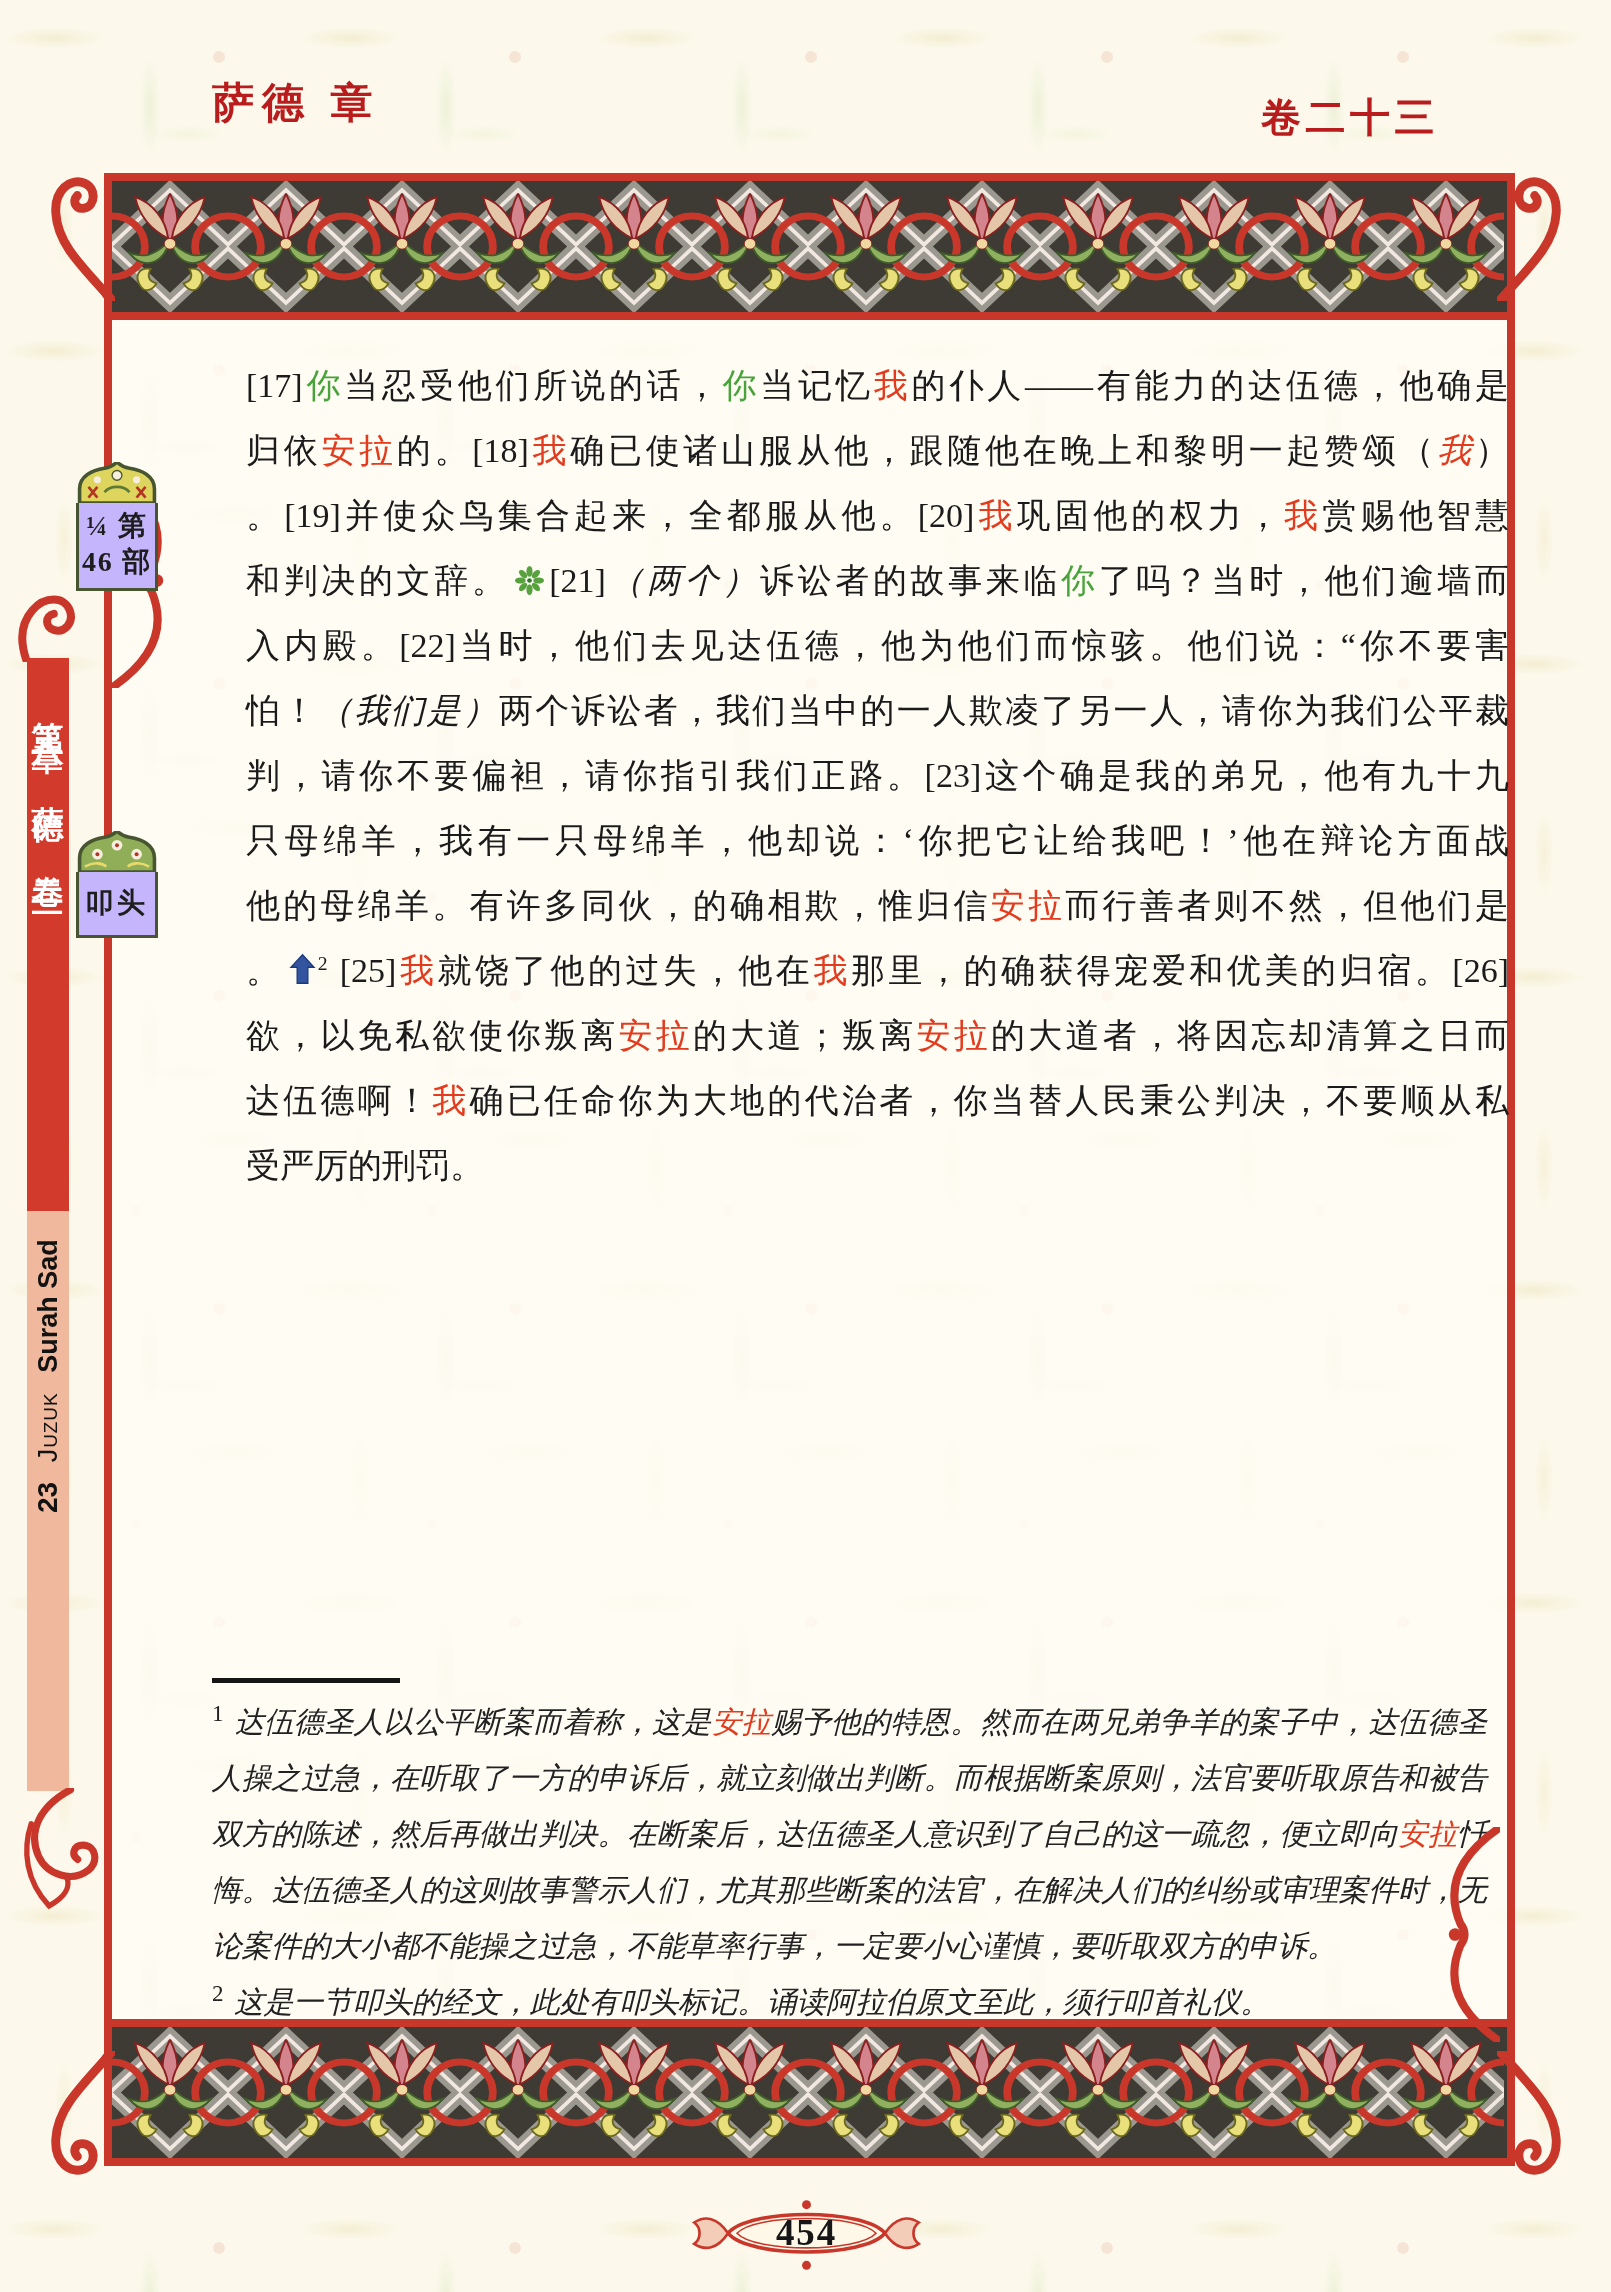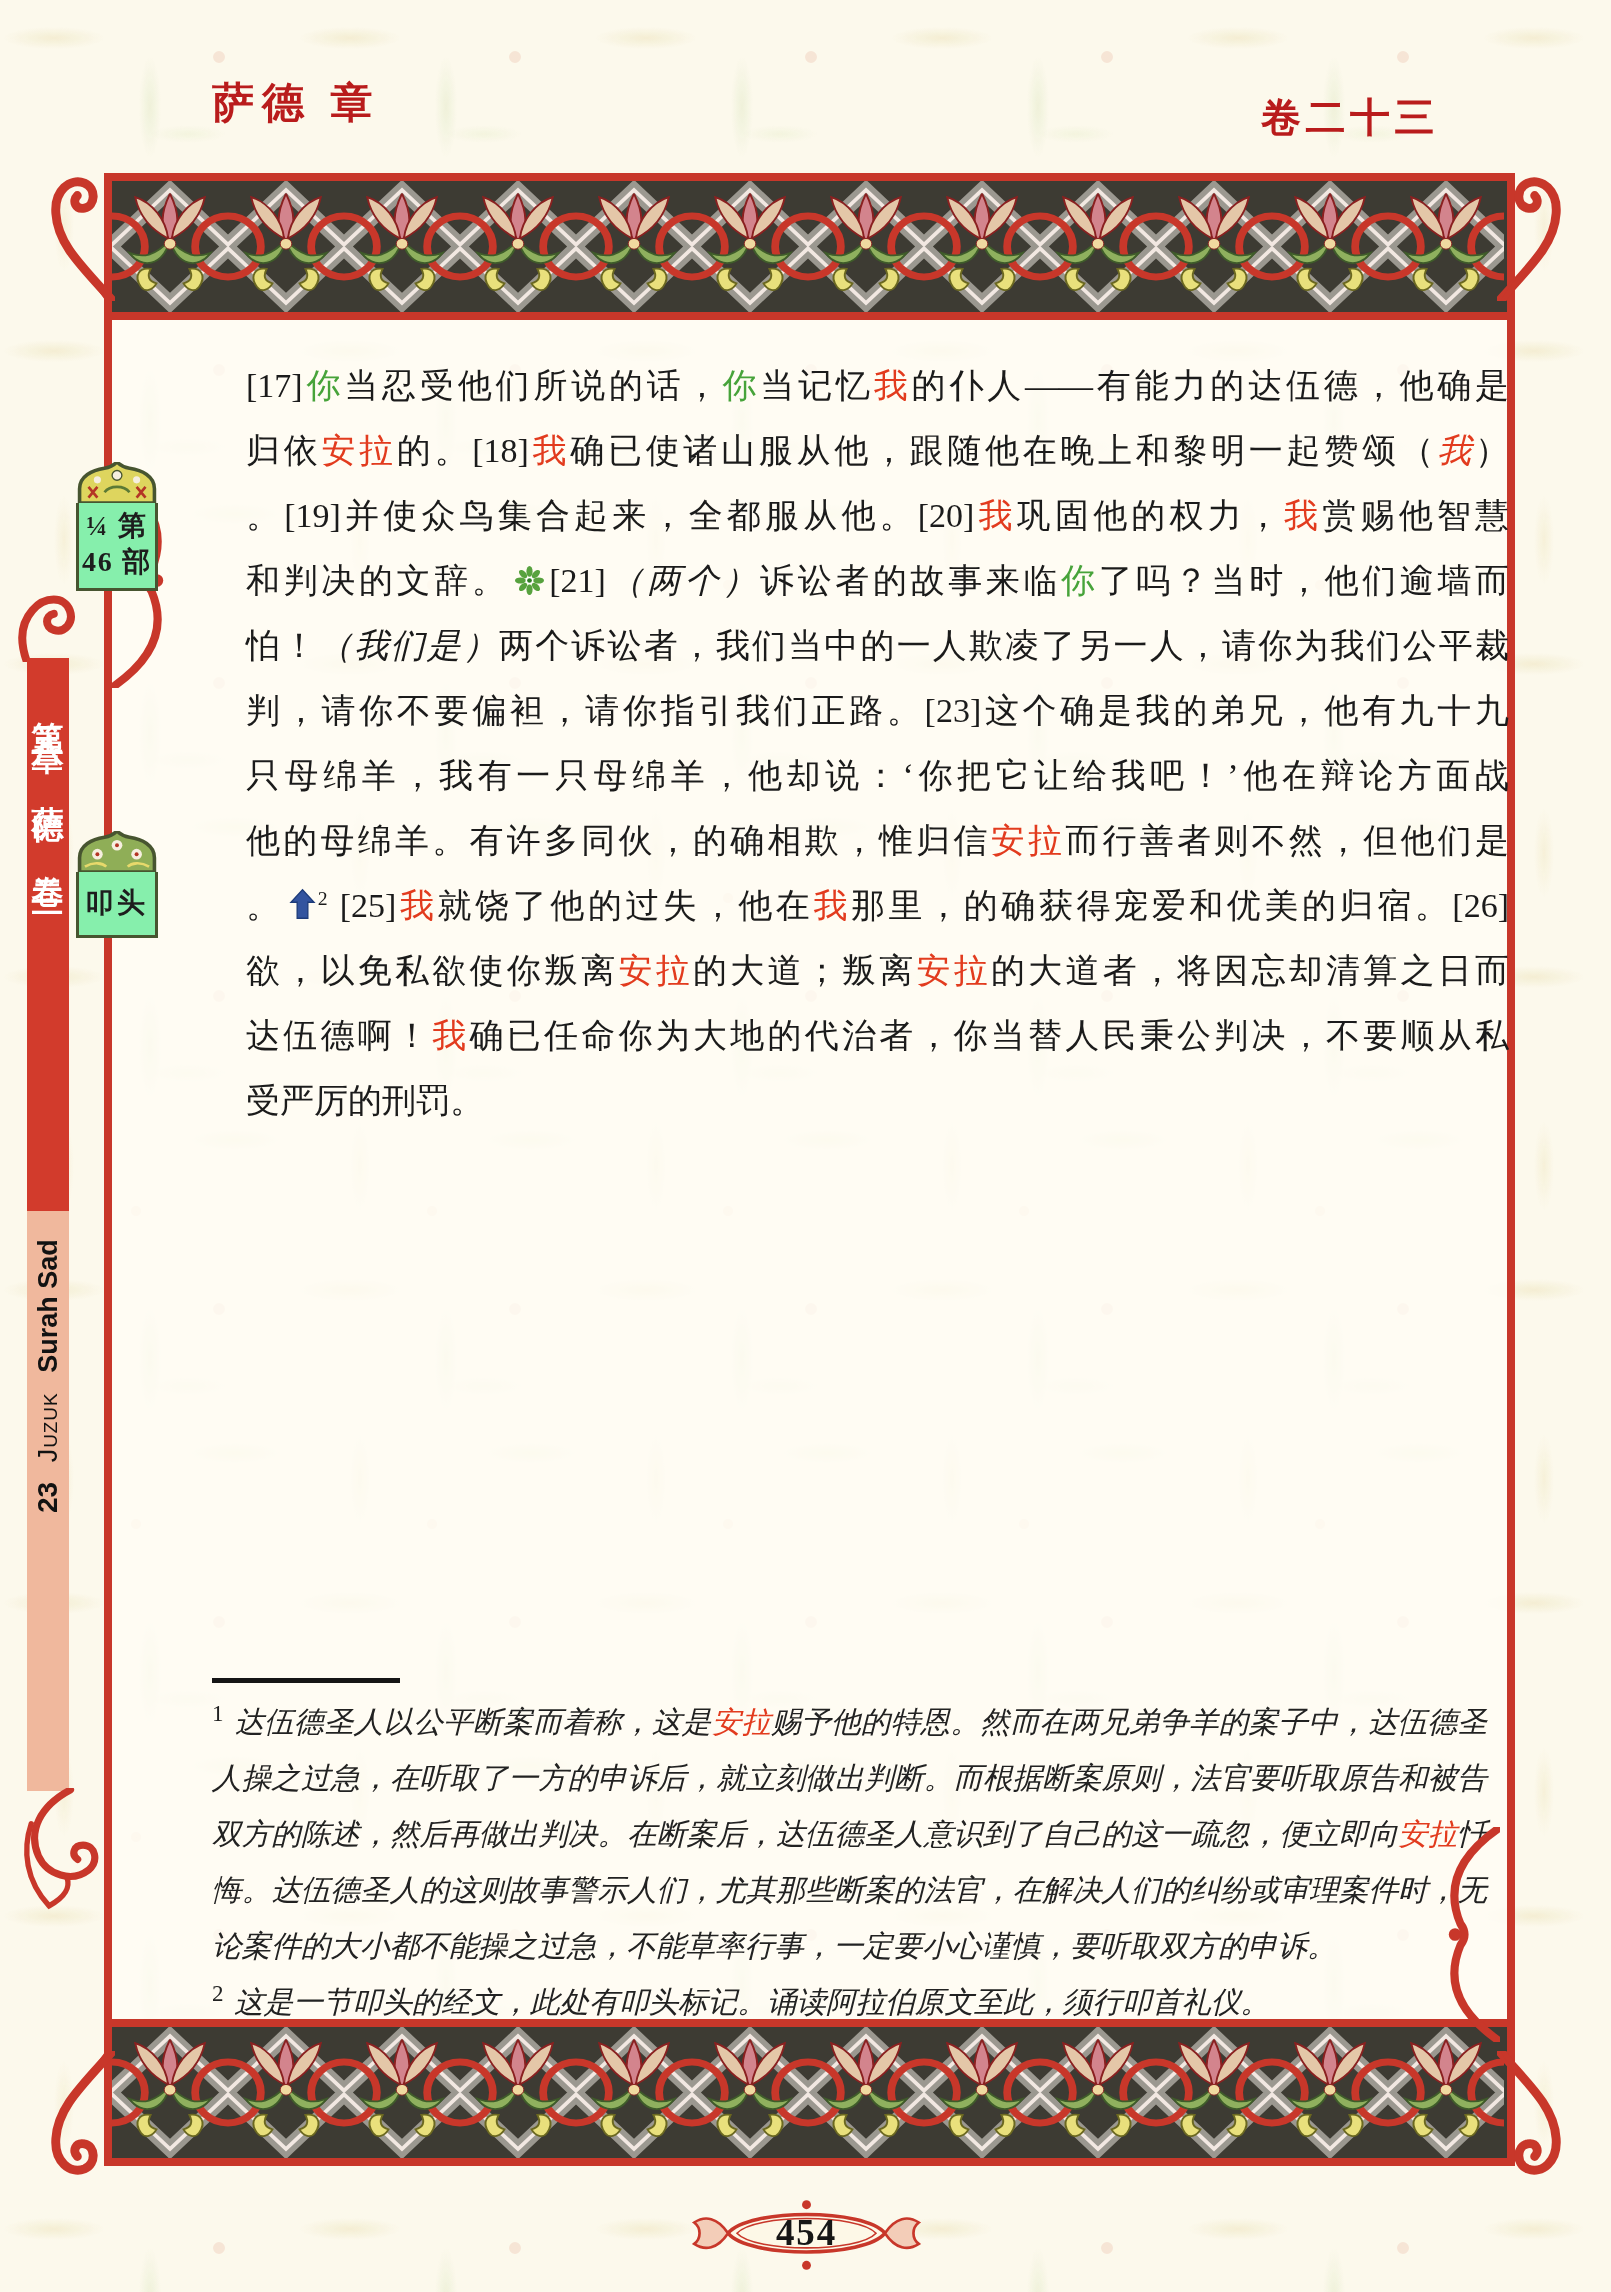--- a/index.html
+++ b/index.html
@@ -76,21 +76,21 @@
   }
   .fn{margin:0;text-align:justify;text-justify:inter-ideograph;}
   .fn-marker{font-style:normal;font-size:23px;margin-right:10.7px;vertical-align:super;line-height:0;}
 
   
   .badge{position:absolute;left:76px;width:82px;z-index:5;}
   .badge-juz{top:462px;}
   .badge-kowtow{top:831px;}
   .badge-dome{display:block;}
   .badge-body{
-    border:3.6px solid #475530;border-top:none;background:#86efac;
+    border:3.6px solid #475530;border-top:none;background:#c4b5fd;
     text-align:center;color:#1d1d1d;font-weight:600;
     padding:5.4px 0 7.2px 0;
   }
   .badge-juz .badge-body{font-size:28px;line-height:36px;letter-spacing:1.8px;}
   .badge-kowtow .badge-body{font-size:28px;line-height:43px;letter-spacing:3.6px;padding:9px 0 10.7px 0;}
 
   .ribbon-cn{
     position:absolute;left:27px;top:658px;width:42px;height:553px;z-index:4;
     background:var(--ribbon-red);
     display:flex;justify-content:center;
@@ -534,20 +534,21 @@
             <g transform="rotate(45 16 16)">
               <ellipse cx="16" cy="6" rx="3.2" ry="5.6"></ellipse>
               <ellipse cx="16" cy="26" rx="3.2" ry="5.6"></ellipse>
               <ellipse cx="6" cy="16" rx="5.6" ry="3.2"></ellipse>
               <ellipse cx="26" cy="16" rx="5.6" ry="3.2"></ellipse>
             </g>
           </g>
           <circle cx="16" cy="16" r="4.2" fill="#ffffff"></circle>
           <circle cx="16" cy="16" r="2.6" fill="#2f7d22"></circle>
         </svg></span><span>[21]</span><span class="s-i">（两个）</span><span>诉讼者的故事来临</span><span class="s-g">你</span><span>了吗？当时，他们逾墙而</span></div>
+    <div class="vline"><span>入内殿。[22]当时，他们去见达伍德，他为他们而惊骇。他们说：“你不要害</span></div>
     <div class="vline"><span>怕！</span><span class="s-i">（我们是）</span><span>两个诉讼者，我们当中的一人欺凌了另一人，请你为我们公平裁</span></div>
     <div class="vline"><span>判，请你不要偏袒，请你指引我们正路。[23]这个确是我的弟兄，他有九十九</span></div>
     <div class="vline"><span>只母绵羊，我有一只母绵羊，他却说：‘你把它让给我吧！’他在辩论方面战</span></div>
     <div class="vline"><span>他的母绵羊。有许多同伙，的确相欺，惟归信</span><span class="s-r">安拉</span><span>而行善者则不然，但他们是</span></div>
     <div class="vline"><span>。</span><span class="inline-icon sajdah"><svg width="27" height="32" viewBox="0 0 30 36">
           <path d="M15,2 L28,16 L21,16 L21,34 L9,34 L9,16 L2,16 Z" fill="#33549f" stroke="#1d3b7a" stroke-width="1.5"></path>
         </svg></span><span class="s-sup">2</span><span> [25]</span><span class="s-r">我</span><span>就饶了他的过失，他在</span><span class="s-r">我</span><span>那里，的确获得宠爱和优美的归宿。[26]</span></div>
     <div class="vline"><span>欲，以免私欲使你叛离</span><span class="s-r">安拉</span><span>的大道；叛离</span><span class="s-r">安拉</span><span>的大道者，将因忘却清算之日而</span></div>
     <div class="vline"><span>达伍德啊！</span><span class="s-r">我</span><span>确已任命你为大地的代治者，你当替人民秉公判决，不要顺从私</span></div>
     <div class="vline vline-last"><span>受严厉的刑罚。</span></div>

